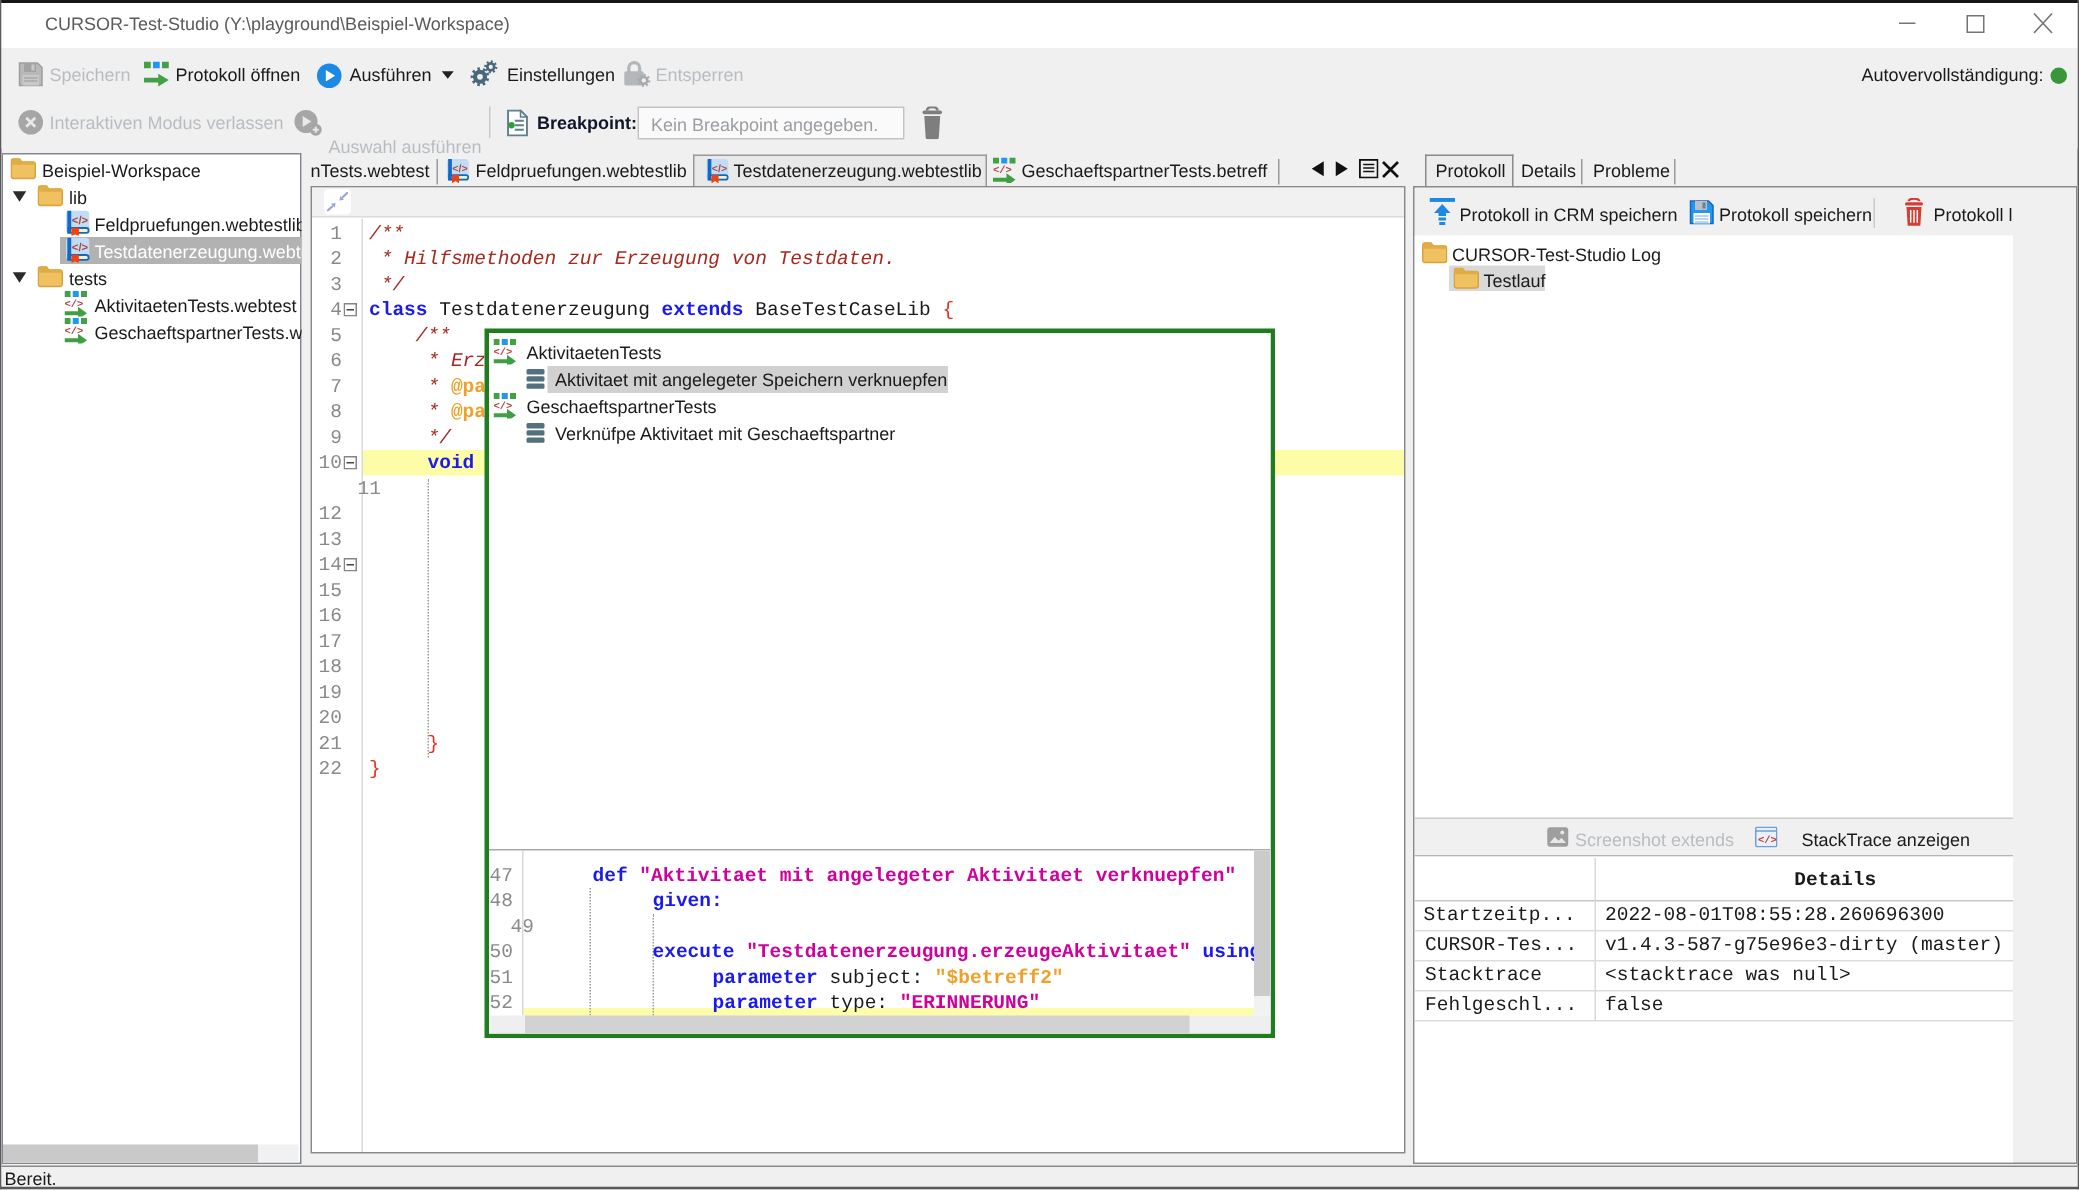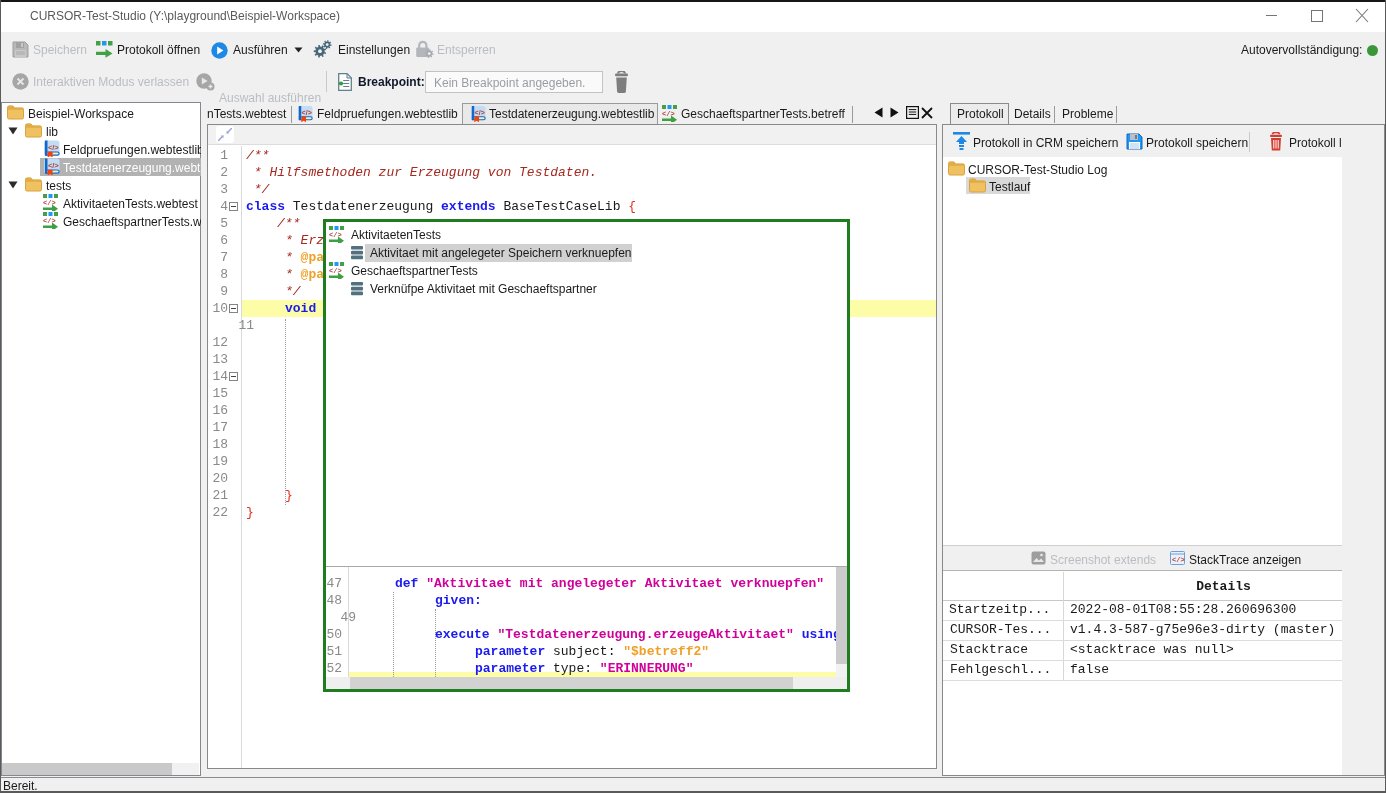--- a/index.html
+++ b/index.html
@@ -414,21 +414,21 @@
   <rect x="0.5" y="0.5" width="14" height="13" rx="2" fill="#9e9e9e"></rect>
   <path d="M2 11 l3.5-4 l2.5 2.5 l2-2 l3 3.5 z" fill="#e8e8e8"></path>
   <circle cx="10.5" cy="4" r="1.3" fill="#e8e8e8"></circle>
  </svg>
  <div class="lbl dis" style="left:107px;top:428px;">Screenshot extends</div>
  <svg class="icon" style="left:227px;top:426px" width="15" height="14" viewBox="0 0 15 14">
   <rect x="0.5" y="0.5" width="14" height="13" rx="1" fill="#e8f1fb" stroke="#6f9fd8"></rect>
   <path d="M0.5 3 h14" stroke="#6f9fd8"></path>
   <text x="2" y="11" font-family="Liberation Mono" font-size="7" font-weight="bold" fill="#c0392b">&lt;/&gt;</text>
  </svg>
- <div class="lbl" style="left:246px;top:428px;">StackTrace anzeigen</div>
+ <div class="lbl" style="left:258px;top:428px;">StackTrace anzeigen</div>
 
  <div class="abs" style="left:0;top:446px;width:441px;height:204px;background:#fff;"></div>
  <div class="abs mono" style="left:120px;top:454px;width:321px;text-align:center;font-weight:bold;">Details</div>
  <div class="abs" style="left:0;top:475px;width:441px;height:1px;background:#c8c8c8;"></div>
  <div class="abs" style="left:120px;top:447px;width:1px;height:108px;background:#d8d8d8;"></div>
  <div class="abs mono" style="left:6px;top:477px;">Startzeitp...</div>
  <div class="abs mono" style="left:127px;top:477px;">2022-08-01T08:55:28.260696300</div>
  <div class="abs" style="left:0;top:495px;width:441px;height:1px;background:#dcdcdc;"></div>
  <div class="abs mono" style="left:7px;top:497px;">CURSOR-Tes...</div>
  <div class="abs mono" style="left:127px;top:497px;">v1.4.3-587-g75e96e3-dirty (master)</div>

